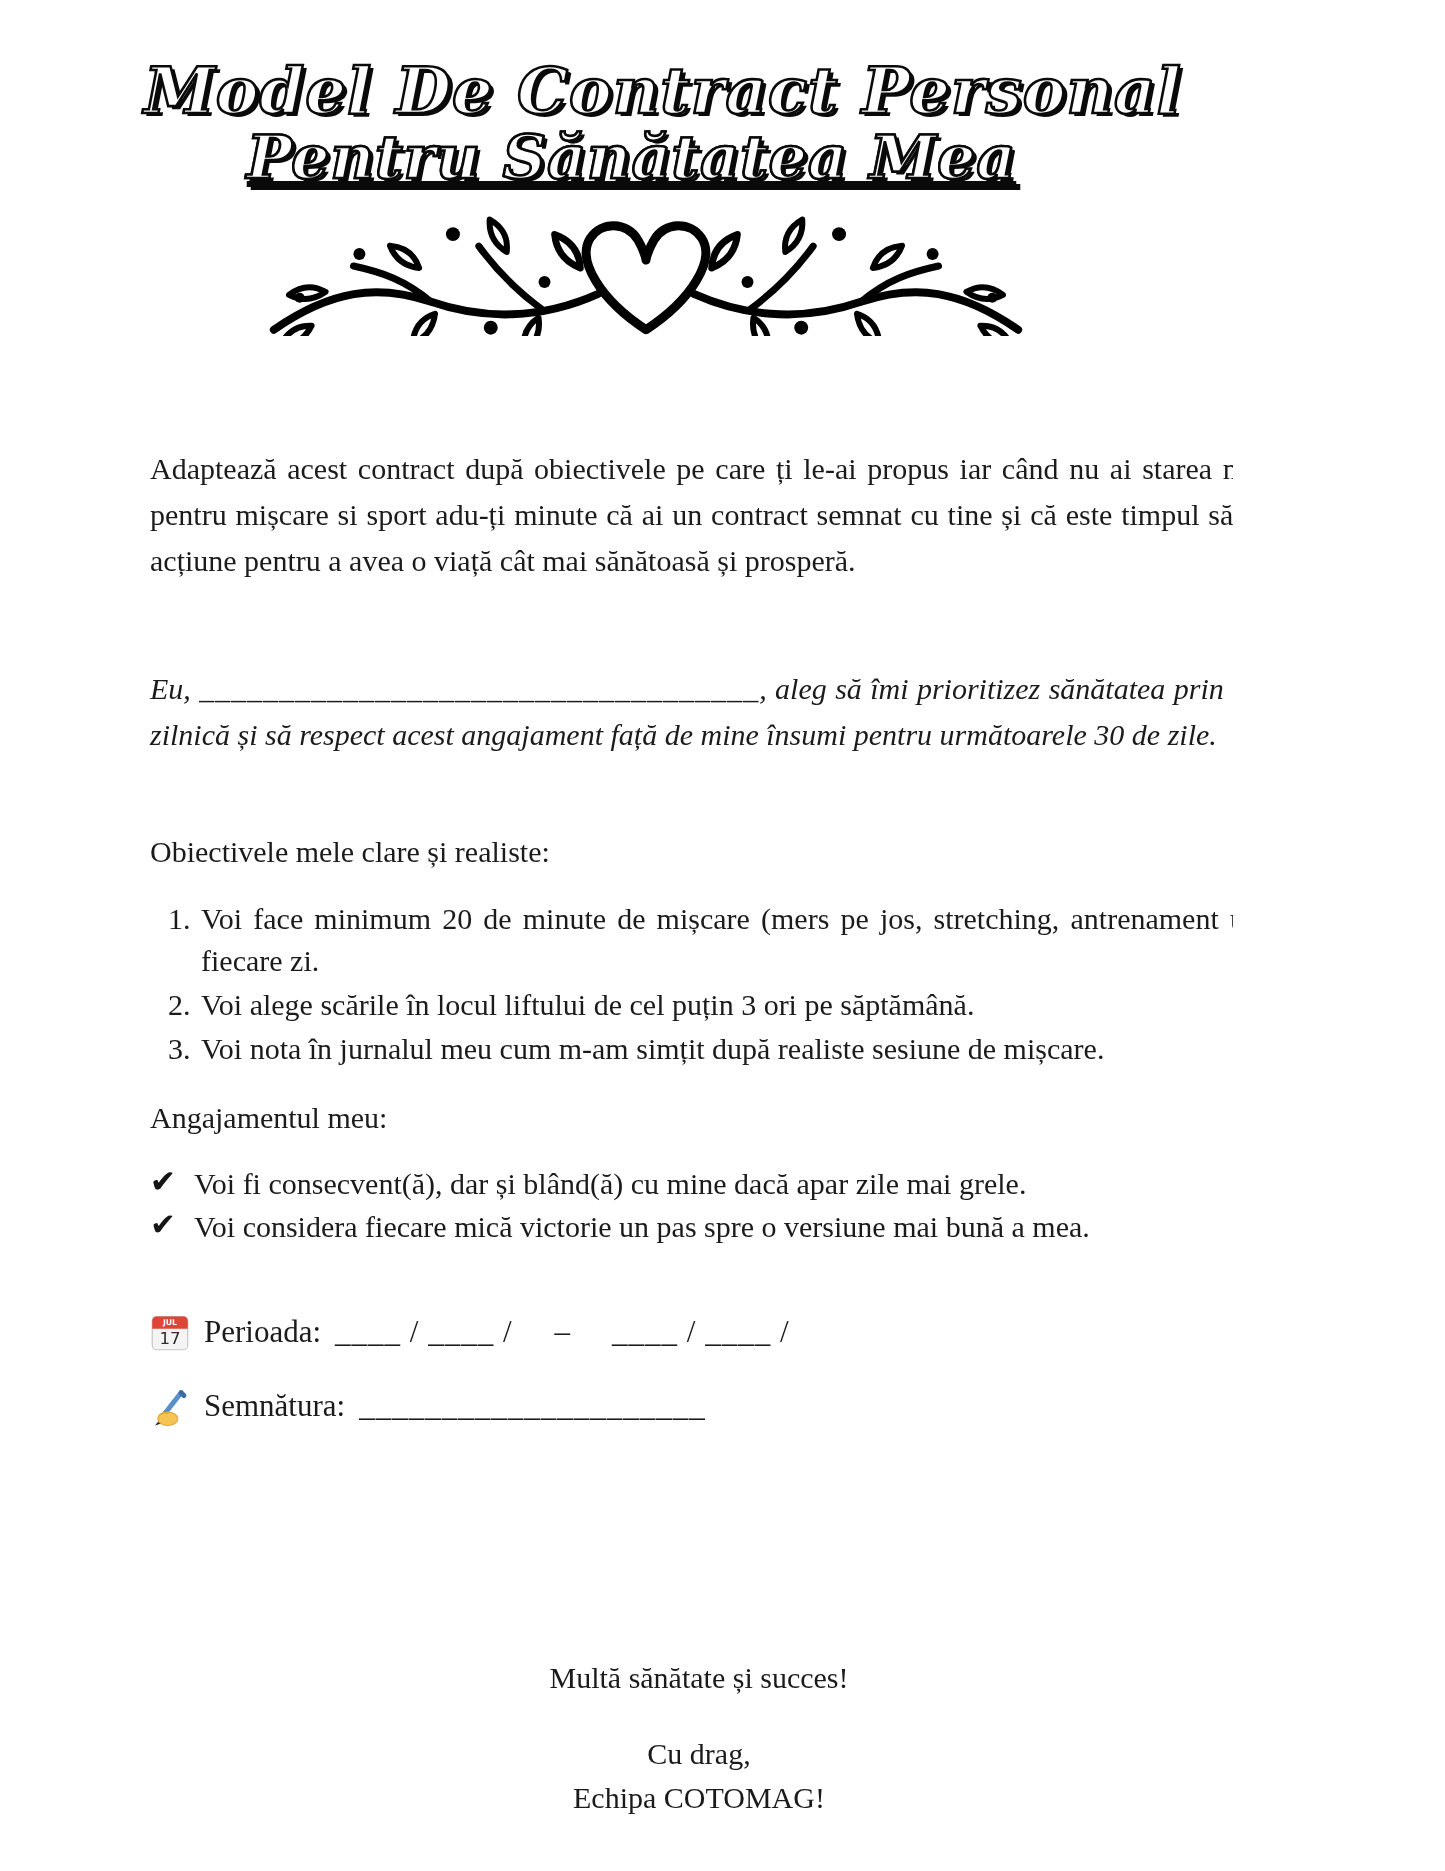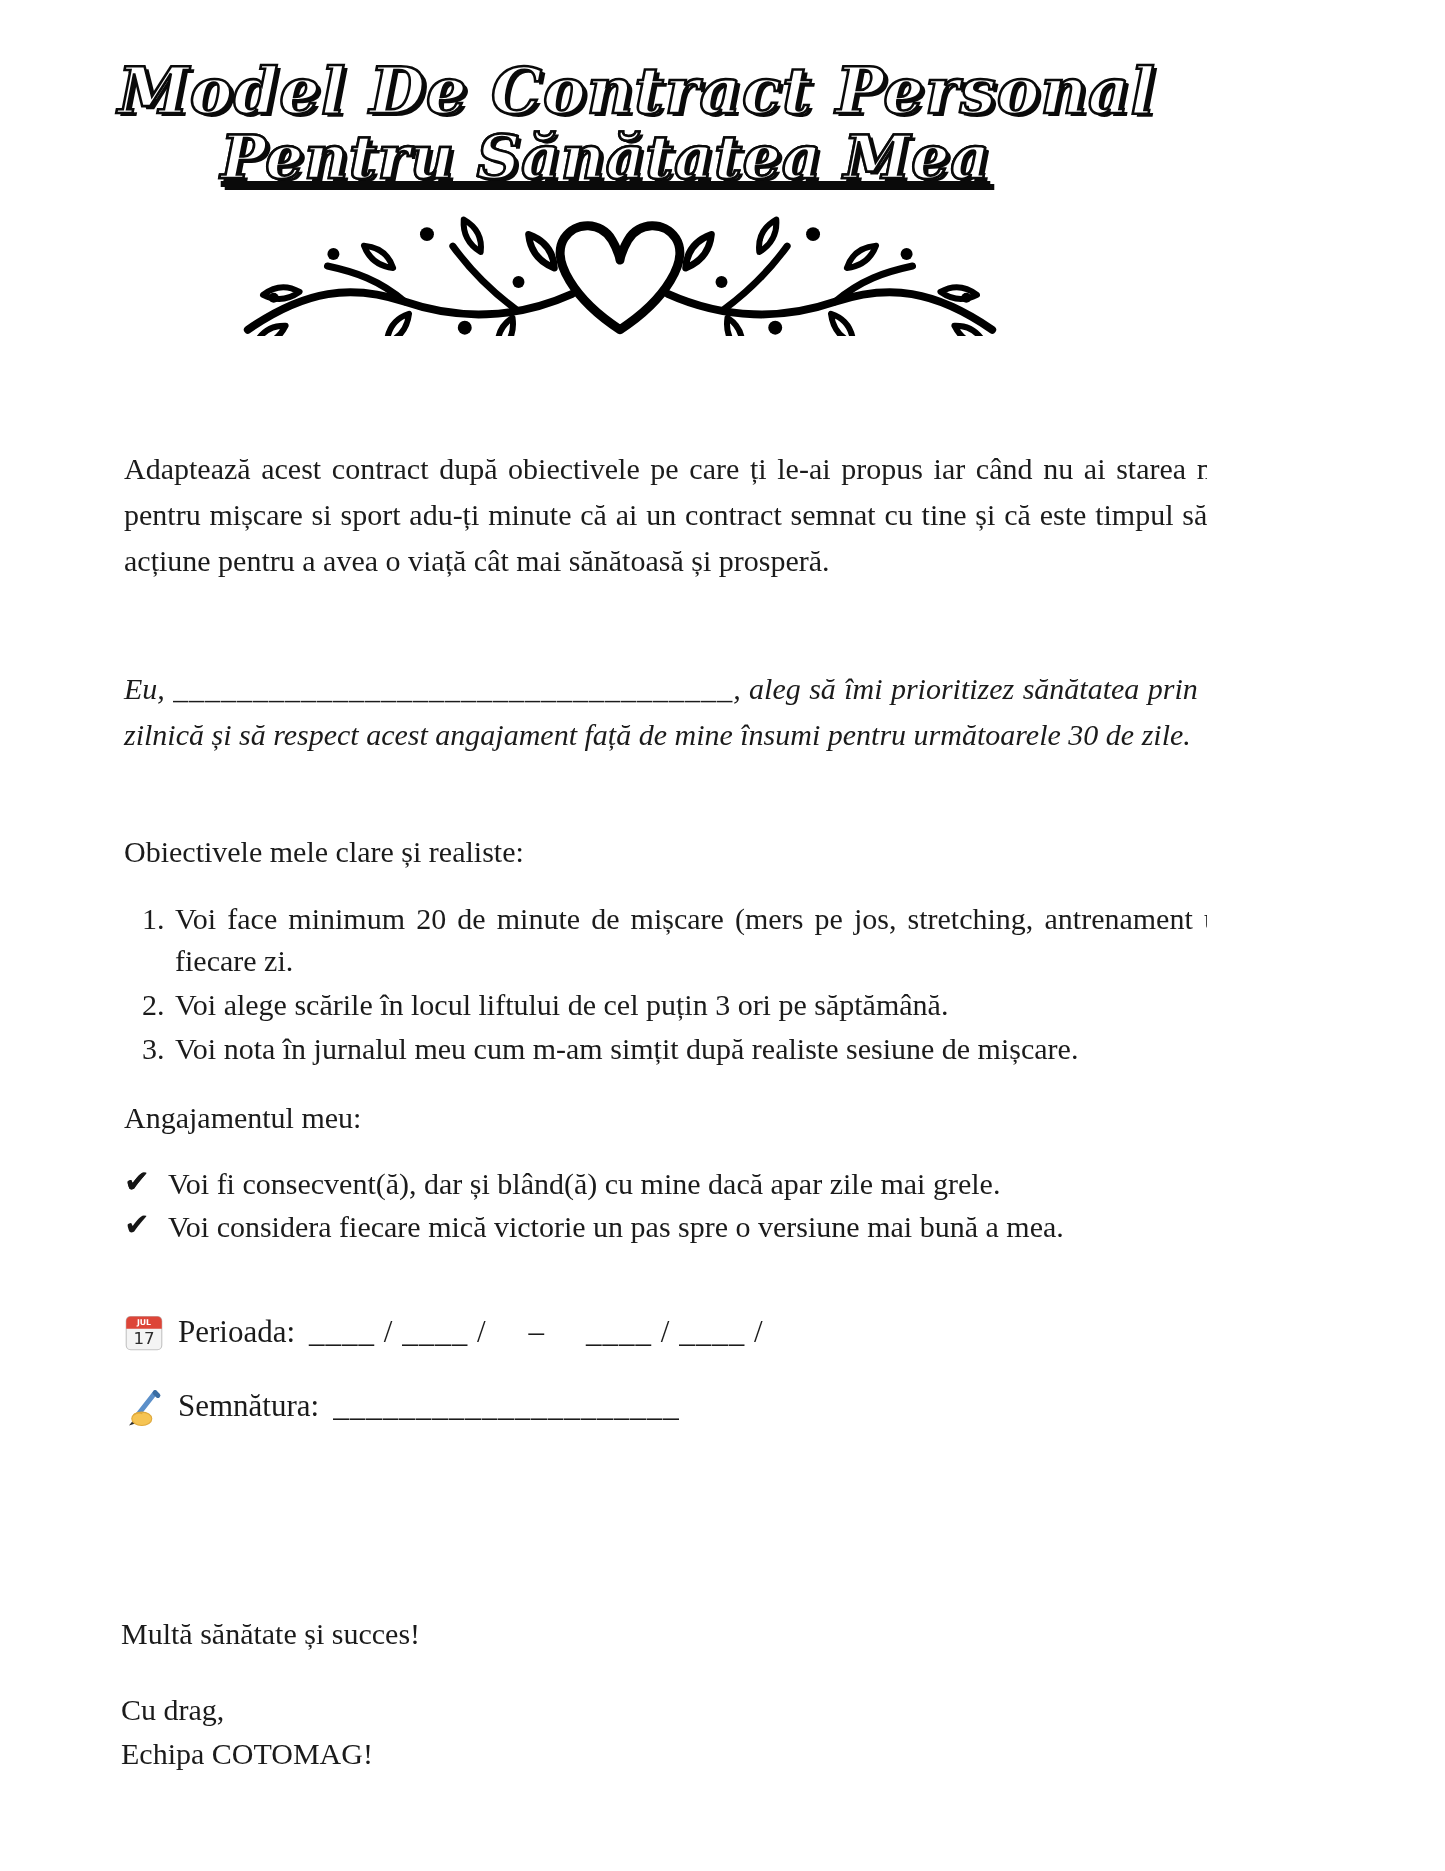--- a/index.html
+++ b/index.html
@@ -3,20 +3,21 @@
 <meta charset="utf-8">
 <style>
   html,body{margin:0;padding:0;background:#fff;}
   .page{
     position:relative;
     width:1207px;height:1871px;
     background:#ffffff;
     font-family:"Liberation Serif", serif;
     color:#1b1b1b;
     overflow:hidden;
+    margin-left:26px;
   }
   
   .title-block{
     position:absolute;top:58px;left:118px;width:975px;
     text-align:center;
   }
   .title-line{
     font-family:"DejaVu Serif", serif;
     font-style:italic;
     font-weight:700;
@@ -77,22 +78,22 @@
     display:flex;align-items:center;
     font-size:31px;
   }
   .period-row{top:1312px;}
   .signature-row{top:1386px;}
   .field-icon{width:40px;height:40px;margin-right:14px;flex:0 0 auto;}
   .field-label{margin-right:14px;}
   .sep{margin:0 42px;}
   
   .closing{
-    position:absolute;top:1612px;left:121px;width:1104px;
-    font-size:30px;line-height:44px;
+    position:absolute;top:1656px;left:121px;width:1104px;
+    text-align:center;font-size:30px;line-height:44px;
   }
   .closing .line2{margin-top:32px;}
   .page-number{
     position:absolute;top:1772px;left:1292px;
     font-family:"DejaVu Serif", serif;
     font-weight:bold;font-size:54px;color:#000000;
     letter-spacing:1px;
   }
   svg text{font-family:"DejaVu Sans", sans-serif;}
 </style>

